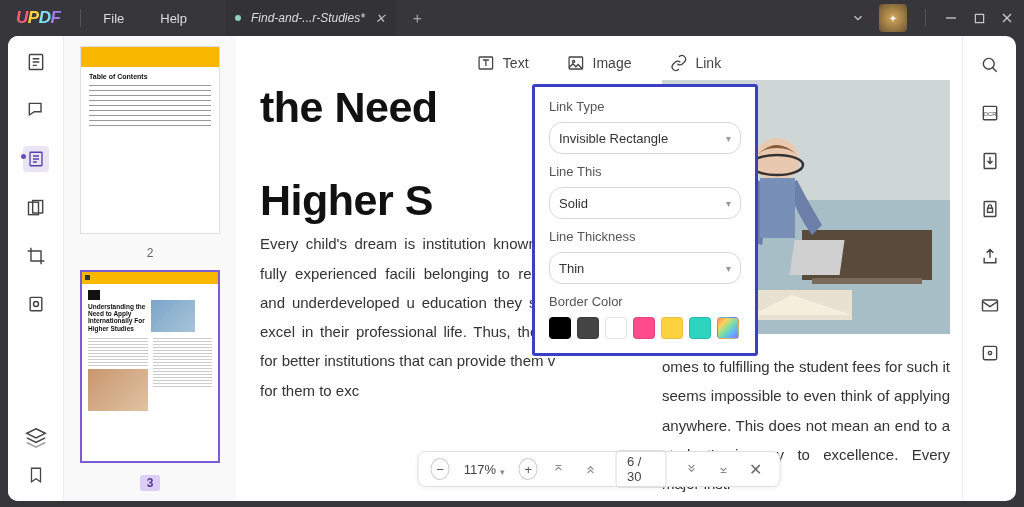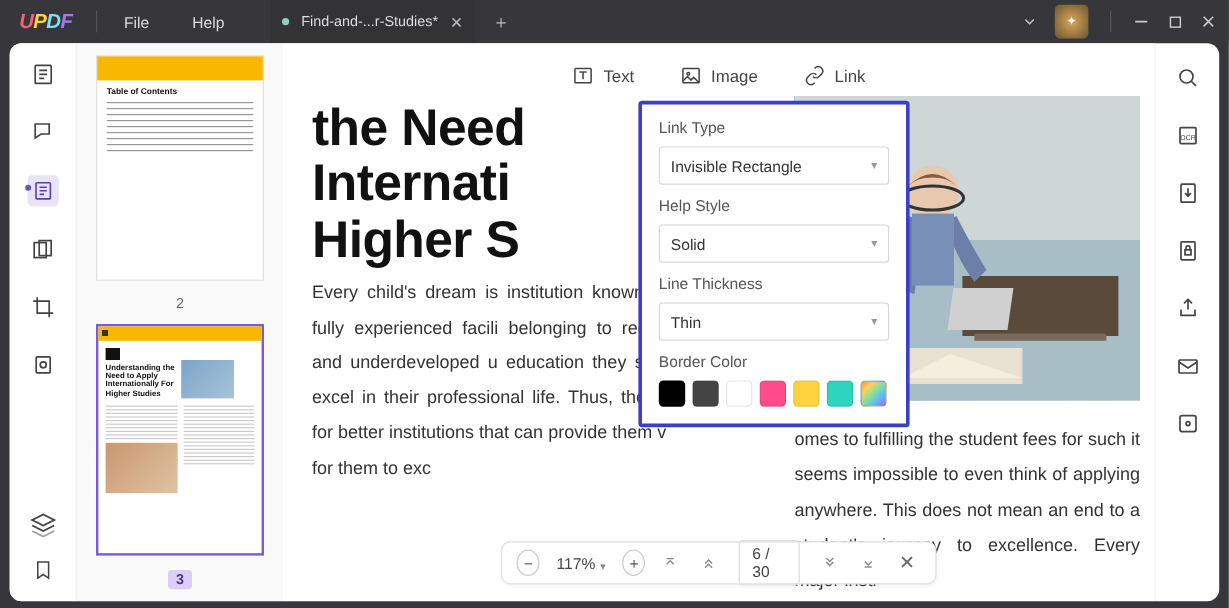--- a/index.html
+++ b/index.html
@@ -7,21 +7,21 @@
 
 
 .titlebar { height: 36px; background: #37373b; display: flex; align-items: center; color: #ddd; font-size: 13px; }
 .logo { margin: 0 16px; font-weight: 700; font-size: 17px; letter-spacing: -0.5px; font-style: italic; }
 .logo .u { color: #ff5b7b; }
 .logo .p { color: #ffd23f; }
 .logo .d { color: #7ee0f5; }
 .logo .f { color: #a27af0; }
 .vdiv { width: 1px; height: 18px; background: #555; margin: 0 4px; }
 .menu-item { padding: 0 18px; cursor: pointer; }
-.tab { display: flex; align-items: center; height: 36px; background: #333336; padding: 0 10px; margin-left: 20px; gap: 10px; }
+.tab { display: flex; align-items: center; height: 36px; background: #333336; padding: 0 10px; margin-left: 20px; gap: 10px; font-style: italic; }
 .tab .dot { width: 6px; height: 6px; border-radius: 50%; background: #8fd0c0; }
 .tab .name { font-size: 12px; color: #ddd; }
 .tab .close { color: #bbb; cursor: pointer; font-size: 13px; }
 .new-tab { margin-left: 14px; color: #bbb; cursor: pointer; font-size: 15px; }
 .titlebar-right { margin-left: auto; display: flex; align-items: center; gap: 14px; padding-right: 10px; }
 .win-ctl { width: 14px; height: 14px; color: #ccc; cursor: pointer; display: flex; align-items: center; justify-content: center; }
 .chevron-titlebar { color: #ccc; cursor: pointer; }
 .star-badge { width: 28px; height: 28px; border-radius: 4px; background: radial-gradient(circle, #d5a85c 0%, #6b5430 100%); display:flex;align-items:center;justify-content:center;color:#fff;font-size:10px; }
 
 
@@ -78,21 +78,21 @@
 .page-badge { display:inline-block; background:#e3cef5; color:#d8b8ec; padding:4px 22px; border-radius:3px; font-size:16px; margin-top:6px; font-weight:500; }
 .body-text { font-size: 15px; color:#333; line-height: 1.95; margin-top:6px; text-align:justify; }
 .body-col1 { width: 320px; float:left; }
 .body-col2 { position:absolute; right:12px; top:268px; width:288px; font-size:15px; color:#333; line-height:1.95; text-align:justify; }
 .doc-image { position:absolute; right:12px; top:-4px; width:288px; height:254px; background: linear-gradient(to right, #8eb0bc 0%, #b5c6ce 40%, #d0d6d6 100%); display:flex; align-items:center; justify-content:center; overflow:hidden; }
 
 
 .link-panel { position:absolute; top:48px; left:296px; width:226px; background:#fff; border:3px solid #3a3fc6; border-radius:3px; padding:12px 14px 14px; z-index:5; }
 .lp-label { font-size:13px; color:#555; margin-bottom:8px; margin-top:10px; }
 .lp-label:first-child { margin-top:0; }
-.lp-select { width:100%; height:32px; border:1px solid #d8d8d8; border-radius:3px; padding:0 9px; font-size:13px; color:#333; background:#fff; display:flex; align-items:center; justify-content:space-between; cursor:pointer; }
+.lp-select { width:100%; height:32px; border:1px solid #d8d8d8; border-radius:13px; padding:0 9px; font-size:13px; color:#333; background:#fff; display:flex; align-items:center; justify-content:space-between; cursor:pointer; }
 .lp-caret { color:#999; font-size:10px; }
 .lp-colors { display:flex; gap:6px; margin-top:8px; }
 .lp-color { width:22px; height:22px; border-radius:4px; cursor:pointer; border:1px solid rgba(0,0,0,0.1); }
 .lp-color.sel { border:2px solid #000; }
 .c-black{background:#000;} .c-dark{background:#444;} .c-white{background:#fff;} .c-pink{background:#ff4b8a;} .c-yellow{background:#ffd23f;} .c-teal{background:#2dd4bf;} .c-grad{background:linear-gradient(135deg,#ff8a5b,#ffd15b,#7ee0a3,#5bb5ff,#c05bff);}
 
 
 .bottom-bar { position:absolute; bottom:14px; left:50%; transform:translateX(-50%); background:#fff; border:1px solid #e0e0e0; border-radius:8px; height:36px; display:flex; align-items:center; gap:10px; padding:0 12px; box-shadow:0 1px 4px rgba(0,0,0,0.06); z-index:6; }
 .bb-btn { width:22px; height:22px; border:1px solid #ccc; border-radius:50%; display:flex; align-items:center; justify-content:center; color:#555; font-size:13px; cursor:pointer; }
 .bb-zoom { display:flex; align-items:flex-end; gap:4px; font-size:13px; color:#444; padding:0 4px; }
@@ -295,21 +295,21 @@
               <path d="M10 13a5 5 0 0 0 7 0l3-3a5 5 0 0 0-7-7l-1 1M14 11a5 5 0 0 0-7 0l-3 3a5 5 0 0 0 7 7l1-1"></path>
             </svg>
         </span>
         <span>Link</span>
       </div>
     </div>
 
     <div class="doc-page">
       <div class="big-title">
         <span>the Need</span><br>
-        <span>Internati</span><br>
+        <br>
         <span>Higher S</span>
       </div>
       <div class="page-badge">Page 2</div>
       <div class="body-text body-col1">
         <span>Every child's dream is institution known world fully experienced facili belonging to regions t and underdeveloped u education they seek to excel in their professional life. Thus, they look for better institutions that can provide them v</span><br>
         <span>for them to exc</span>
       </div>
       <div class="doc-image">
         <svg width="288" height="254" viewBox="0 0 288 254">
           <rect width="288" height="254" fill="#a8bec6"></rect>
@@ -336,21 +336,21 @@
         
       </div>
     </div>
 
     <div class="link-panel">
       <div class="lp-label">Link Type</div>
       <div class="lp-select">
         <span>Invisible Rectangle</span>
           <span class="lp-caret">▾</span>
       </div>
-      <div class="lp-label">Help Style</div>
+      <div class="lp-label">Line This</div>
       <div class="lp-select">
         <span>Solid</span>
           <span class="lp-caret">▾</span>
       </div>
       <div class="lp-label">Line Thickness</div>
       <div class="lp-select">
         <span>Thin</span>
           <span class="lp-caret">▾</span>
       </div>
       <div class="lp-label">Border Color</div>

